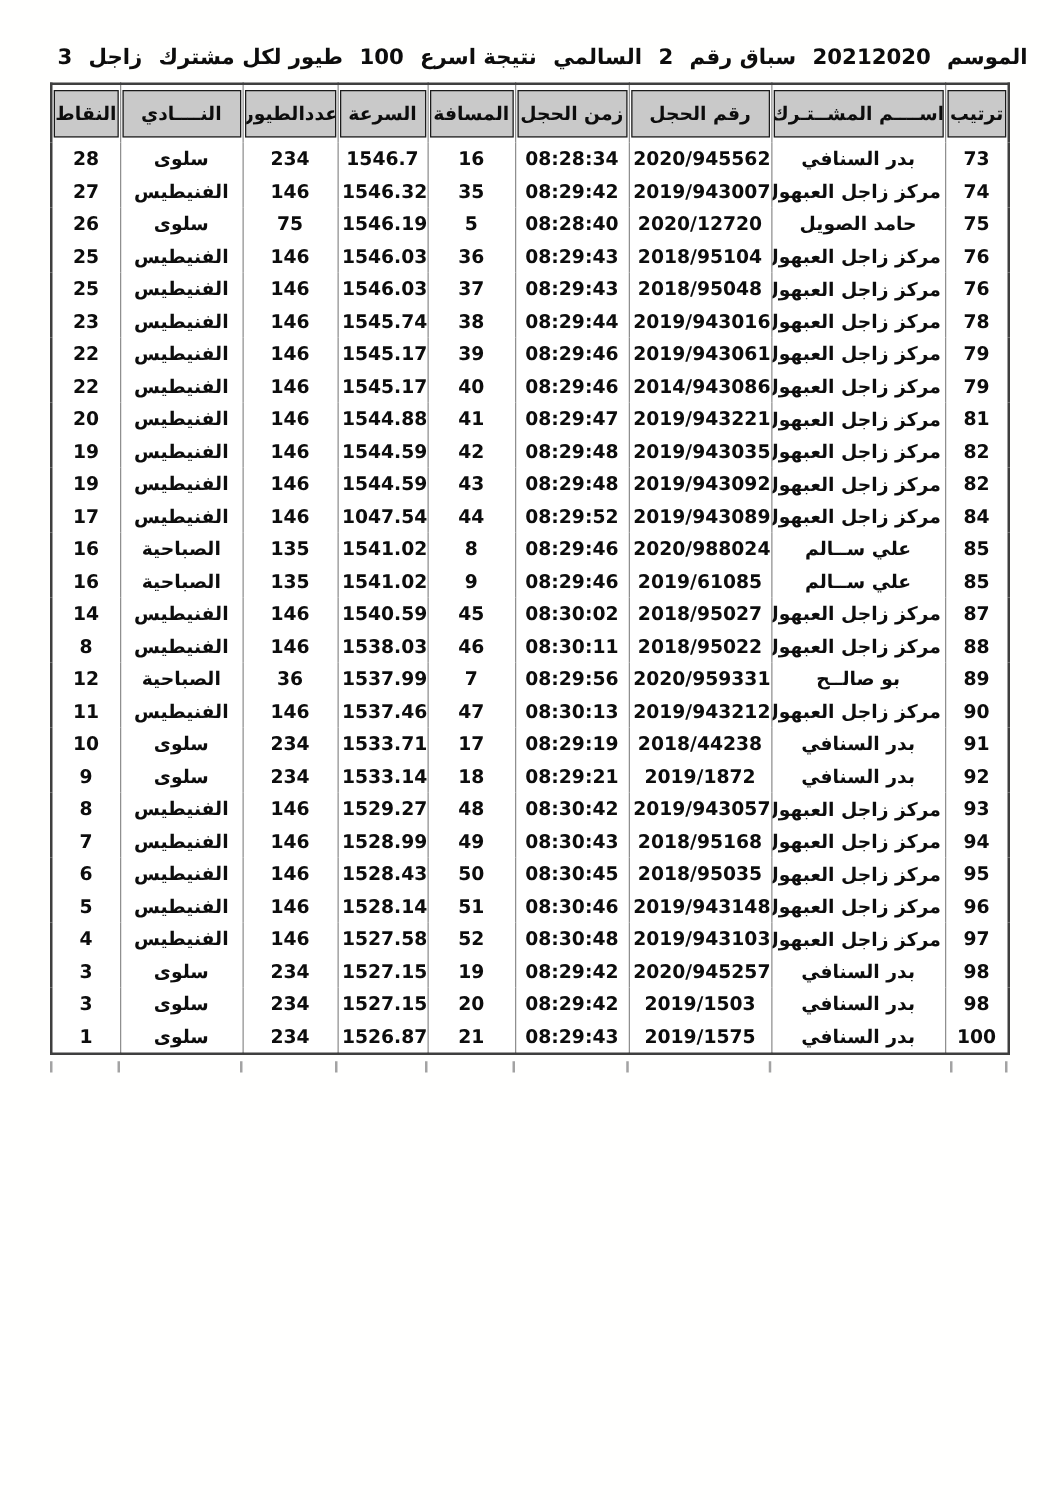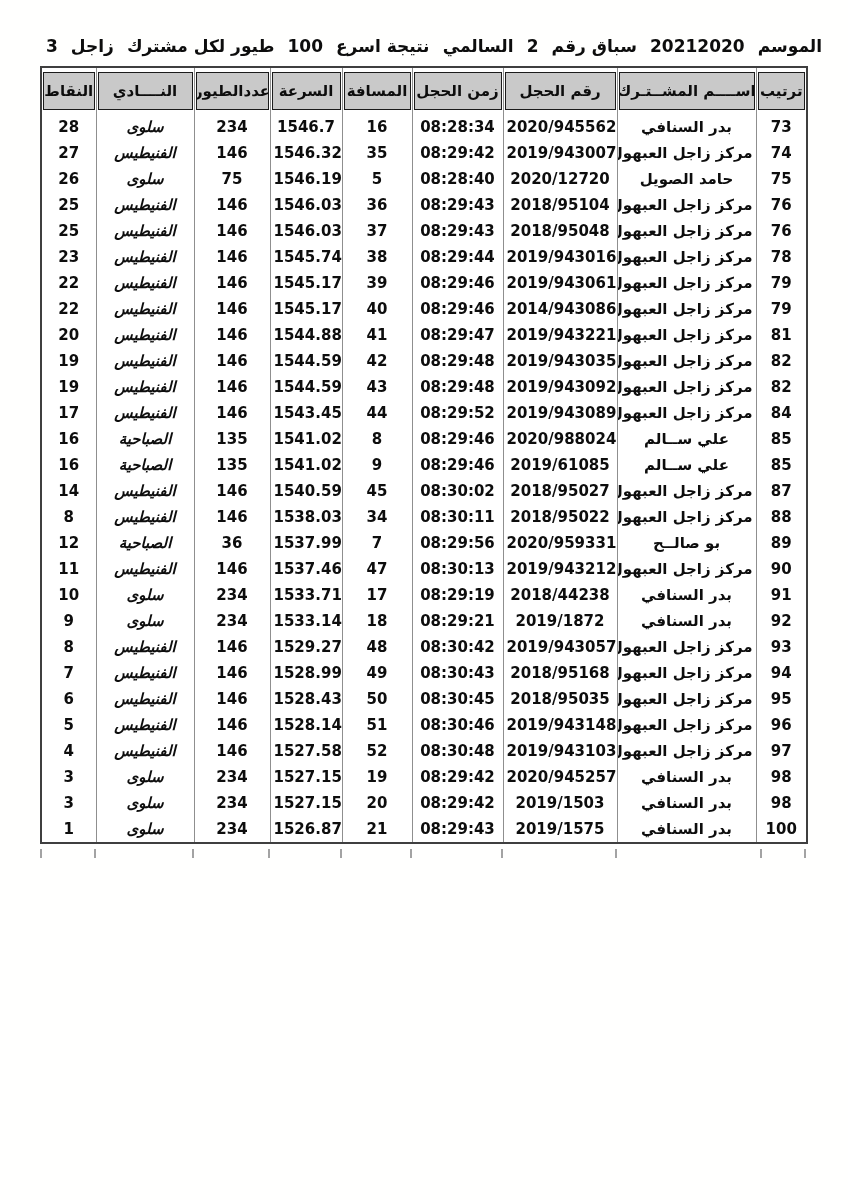--- a/index.html
+++ b/index.html
@@ -35,21 +35,21 @@
     height:26px;padding:0 3px;vertical-align:middle;
     border-left:1px solid #8f8f8f;border-right:1px solid #8f8f8f;
     border-top:none;border-bottom:none;
     font-size:15px;font-weight:bold;text-align:center;
     white-space:nowrap;overflow:hidden;
   }
   td.c-name{text-align:right;font-size:14px;padding-right:5px;margin-top:40px;}
   td.c-ring{direction:ltr;text-align:right;padding-right:5px;}
   td.c-time{direction:ltr;text-align:right;padding-right:5px;}
   td.c-speed{direction:ltr;}
-  td.c-club{font-size:13.5px;font-style:italic;}
+  td.c-club{font-size:13.5px;}
   
   .tick{position:absolute;top:849px;width:2px;height:9px;background:#a3a3a3;}
 </style>
 </head>
 <body>
 
 <div class="page">
 
   <div class="titlebar">
     <div class="title-seg">
@@ -234,21 +234,21 @@
           <td class="c-birds">146</td>
           <td class="c-club">الفنيطيس</td>
           <td class="c-points">19</td>
         </tr>
         <tr>
           <td class="c-rank">84</td>
           <td class="c-name">مركز زاجل العبهول</td>
           <td class="c-ring">2019/943089</td>
           <td class="c-time">08:29:52</td>
           <td class="c-distance">44</td>
-          <td class="c-speed">1543.45</td>
+          <td class="c-speed">1047.54</td>
           <td class="c-birds">146</td>
           <td class="c-club">الفنيطيس</td>
           <td class="c-points">17</td>
         </tr>
         <tr>
           <td class="c-rank">85</td>
           <td class="c-name">علي ســالم</td>
           <td class="c-ring">2020/988024</td>
           <td class="c-time">08:29:46</td>
           <td class="c-distance">8</td>
@@ -277,21 +277,21 @@
           <td class="c-speed">1540.59</td>
           <td class="c-birds">146</td>
           <td class="c-club">الفنيطيس</td>
           <td class="c-points">14</td>
         </tr>
         <tr>
           <td class="c-rank">88</td>
           <td class="c-name">مركز زاجل العبهول</td>
           <td class="c-ring">2018/95022</td>
           <td class="c-time">08:30:11</td>
-          <td class="c-distance">34</td>
+          <td class="c-distance">46</td>
           <td class="c-speed">1538.03</td>
           <td class="c-birds">146</td>
           <td class="c-club">الفنيطيس</td>
           <td class="c-points">8</td>
         </tr>
         <tr>
           <td class="c-rank">89</td>
           <td class="c-name">بو صالــح</td>
           <td class="c-ring">2020/959331</td>
           <td class="c-time">08:29:56</td>

